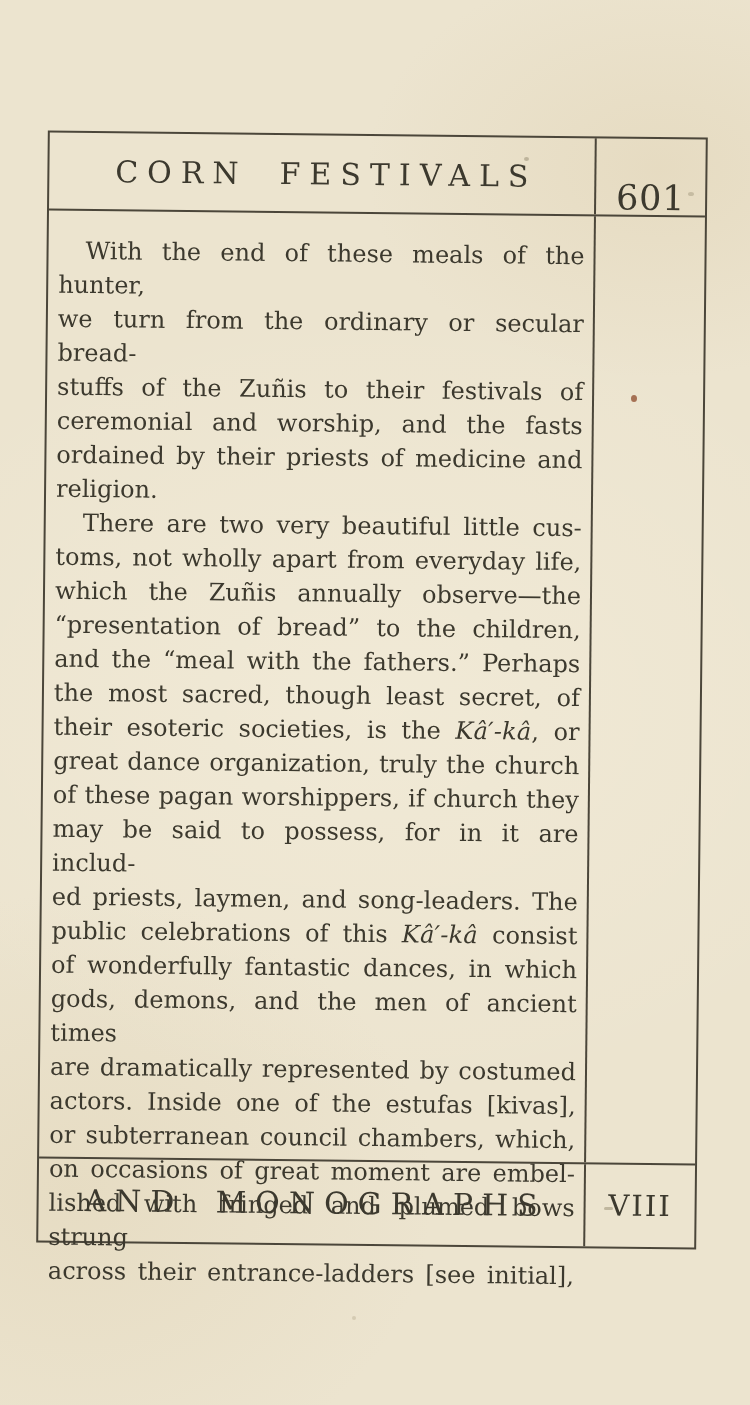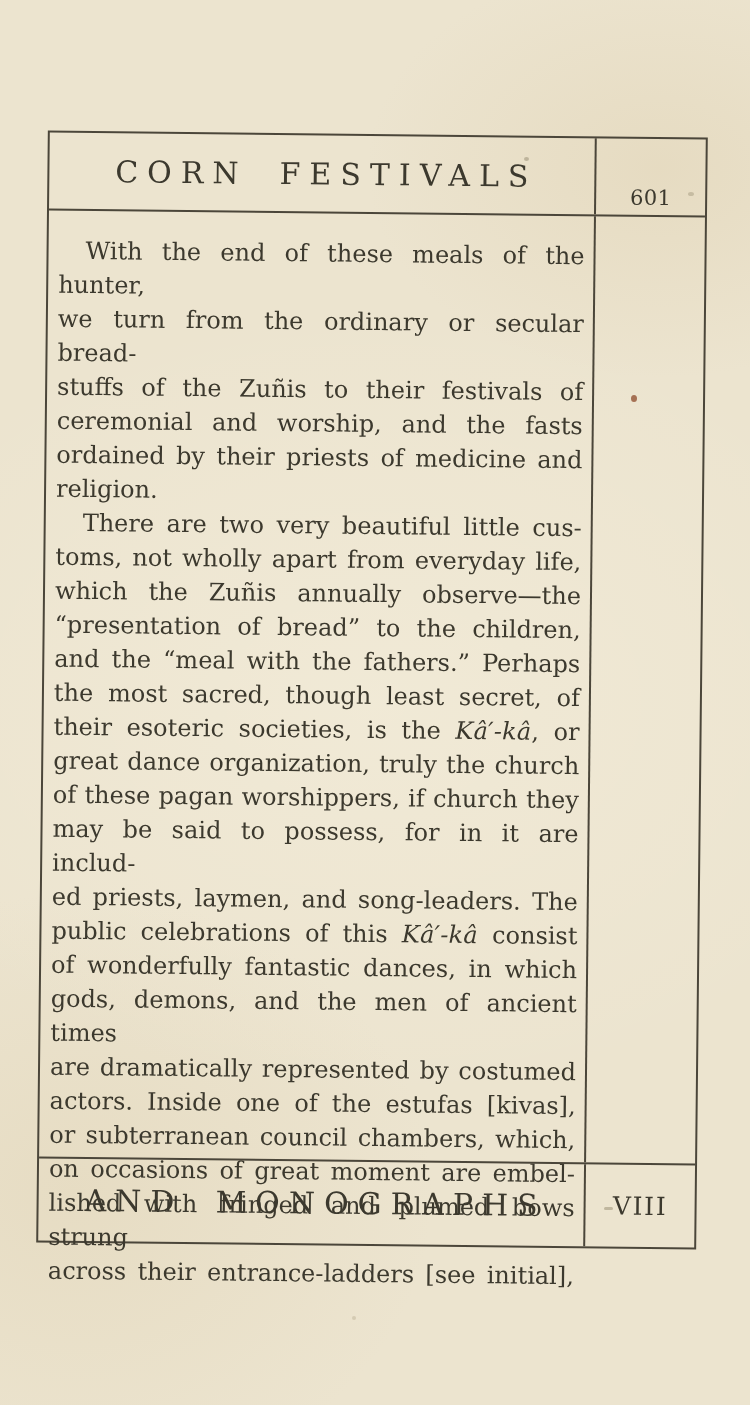--- a/index.html
+++ b/index.html
@@ -31,22 +31,22 @@
   .row-footer{height:84px;box-sizing:border-box;border-top:2px solid var(--line);}
   .cell-main{flex:1 1 auto;display:flex;align-items:center;justify-content:center;min-width:0;}
   .cell-side{flex:0 0 111px;box-sizing:border-box;border-left:2px solid var(--line);
              display:flex;align-items:center;justify-content:center;}
 
   .running-title{
     font-size:30px;letter-spacing:0.30em;word-spacing:0.45em;
     padding-left:0.30em; 
     white-space:nowrap;color:var(--ink);
   }
-  .folio{font-size:21px;letter-spacing:0.02em;margin-top:42px;}
-  .volume{font-size:25px;letter-spacing:0.07em;}
+  .folio{font-size:35px;letter-spacing:0.02em;margin-top:42px;}
+  .volume{font-size:29px;letter-spacing:0.07em;}
 
   .textcol{
     display:block;align-items:flex-start;
     padding:23px 9px 0 10px;
     font-size:24px;line-height:34px;
   }
   .line{
     text-align:justify;text-align-last:justify;
     word-spacing:0.02em;
   }

